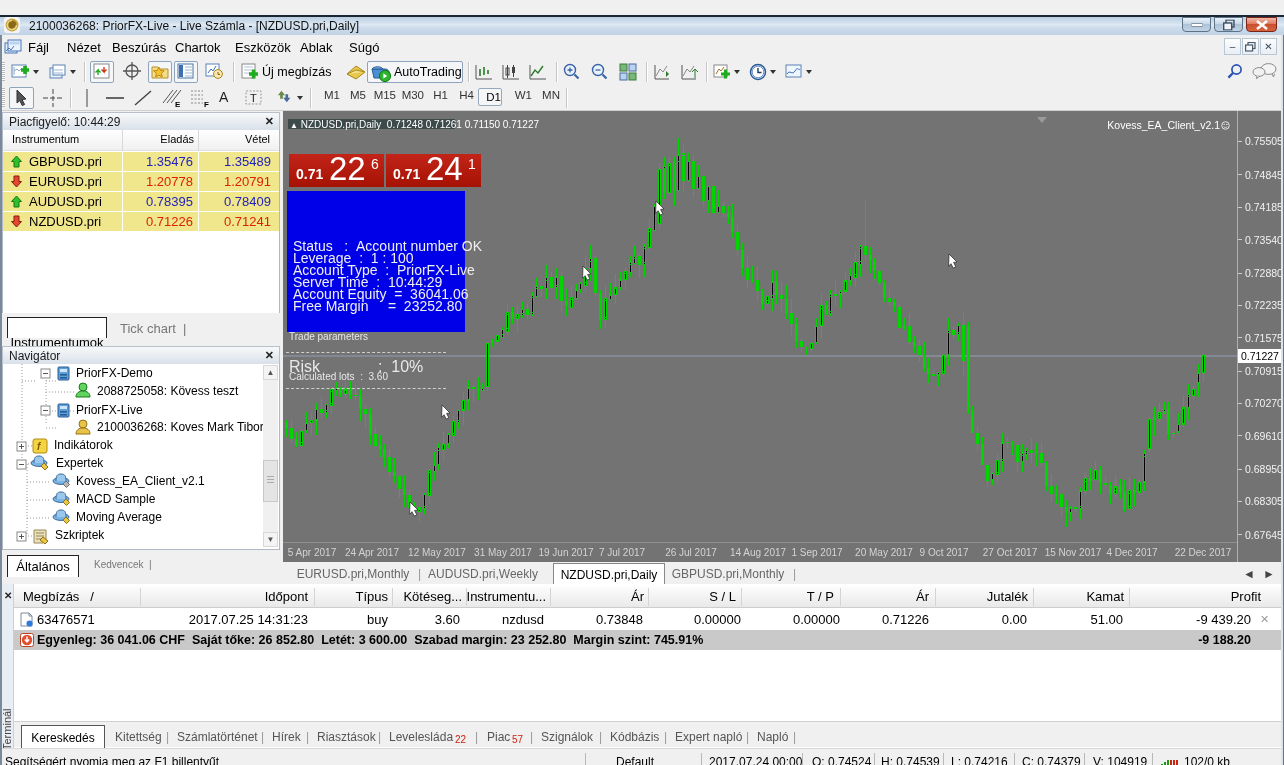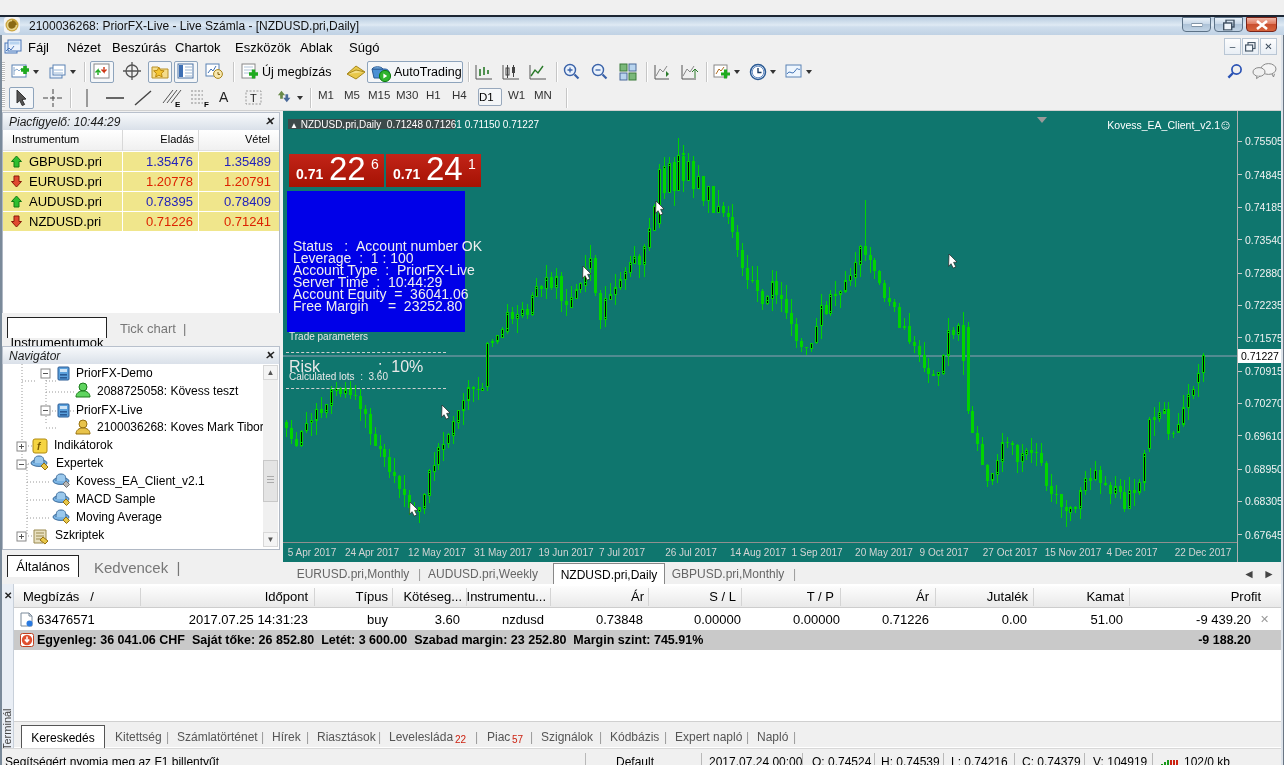--- a/index.html
+++ b/index.html
@@ -24,41 +24,41 @@
   background:linear-gradient(#fdfdfd,#e8eef5); color:#3a4a5a; font-size:10px; text-align:center; line-height:15px; }
 
 #tb1 { left:0; top:44px; width:1284px; height:26px; background:#f0f0f0; }
 #tb2 { left:0; top:70px; width:1284px; height:26px; background:#f0f0f0; border-bottom:1px solid #d0d0d0; }
 .grip { position:absolute; left:2px; top:3px; width:3px; height:19px;
   background:repeating-linear-gradient(#bbb 0 1px, #fff 1px 2px); }
 .tsep { position:absolute; top:3px; width:1px; height:20px; background:#c6c6c6; box-shadow:1px 0 0 #fff; }
 .tbtn { position:absolute; top:2px; height:22px; }
 .pressed { background:#f4f6f8; border:1px solid #8ea4bc; border-radius:2px; }
 .tbtext { font-size:13px; color:#000; }
-.tfbtn { position:absolute; top:4px; height:18px; font-size:11.5px; color:#333; text-align:left; }
+.tfbtn { position:absolute; top:4px; height:18px; font-size:11.5px; color:#333; text-align:right; }
 .tfsel { border:1px solid #98a8bc; background:#f4f6f8; border-radius:2px; color:#000; margin-top:-1px; padding-top:1px; }
 .dd { display:inline-block; width:0; height:0; border-left:3.5px solid transparent;
   border-right:3.5px solid transparent; border-top:4px solid #333; vertical-align:middle; }
 
 #leftcol { left:0; top:96px; width:283px; height:473px; background:#f0f0f0; }
 .ptitle { position:absolute; left:2px; width:278px; height:20px;
   background:linear-gradient(#f7f9fb,#d8dfe8); border:1px solid #b8c0cc;
-  font-size:12px; color:#1a1a1a; padding:2px 0 0 6px;font-style:italic; }
+  font-size:12px; color:#1a1a1a; padding:2px 0 0 6px; }
 .pclose { position:absolute; right:5px; top:2px; font-size:11px; color:#222; font-weight:bold; }
 .pbody { position:absolute; left:2px; width:278px; background:#fff; border:1px solid #b0b8c4; border-top:none; }
 .mwrow { position:absolute; left:0; width:276px; height:19px; background:#f0e68c; font-size:13px; }
 .mwsym { position:absolute; left:26px; top:2px; color:#000; }
 .mwbid { position:absolute; width:70px; top:2px; text-align:right; }
 .colsep { position:absolute; top:0; width:1px; background:#d8d8d8; }
 .atab { position:absolute; background:#fff; border:1px solid #222; border-bottom:none; color:#000; text-align:center; }
 .itab { position:absolute; color:#777; }
 
 .trow { position:absolute; left:0; font-size:12px; color:#000; white-space:nowrap; }
 
-#chartwrap { left:283px; top:96px; width:1001px; height:451px; background:#0f766e; }
+#chartwrap { left:283px; top:96px; width:1001px; height:451px; background:#737373; }
 #pricescale { position:absolute; left:954px; top:0px; width:47px; height:451px; border-left:1px solid #b0b0b0; font-size:10.5px; color:#e4e4e4; }
 .plabel { position:absolute; left:7px; color:#f2f2f2; }
 .ptick { position:absolute; left:0px; width:4px; height:1px; background:#cccccc; }
 #pricebox { position:absolute; left:0px; width:47px; height:14px; background:#fff; color:#000; font-size:10.5px; padding-left:3px; padding-top:1px; }
 #dates { position:absolute; left:0; top:431px; width:954px; height:20px; border-top:1px solid #909090; font-size:10px; color:#d4d4d4; }
 .dlabel { position:absolute; top:4px; }
 .ctitle { position:absolute; left:7px; top:8px; font-size:10px; color:#fff; }
 .ealabel { position:absolute; top:8px; right:54px; font-size:10.5px; color:#fff; }
 
 #octop { position:absolute; left:6px; top:22px; width:192px; height:21px; }
@@ -451,21 +451,21 @@
     <div style="position:absolute;right:1px;top:1px;width:15px;height:182px;background:#f0f0f0">
       <div style="position:absolute;top:0;width:15px;height:15px;background:#f4f4f4;border:1px solid #d8d8d8;text-align:center;font-size:8px;color:#555;line-height:14px">▲</div>
       <div style="position:absolute;top:95px;width:15px;height:42px;background:#e4e4e4;border:1px solid #c8c8c8">
             <div style="margin:18px 3px;height:1px;background:#aaa;box-shadow:0 3px 0 #aaa,0 -3px 0 #aaa"></div>
           </div>
       <div style="position:absolute;bottom:0;width:15px;height:15px;background:#f4f4f4;border:1px solid #d8d8d8;text-align:center;font-size:8px;color:#555;line-height:14px">▼</div>
     </div>
   </div>
   <div class="abs" style="left:2px;top:440px;width:278px;height:33px;background:#f0f0f0">
     <div class="atab" style="left:5px;top:4px;width:72px;height:22px;font-size:13px;padding-top:3px">Általános</div>
-    <span class="itab" style="left:92px;top:8px;font-size:15px">Kedvencek&nbsp;&nbsp;|</span>
+    <span class="itab" style="left:92px;top:8px;font-size:10px">Kedvencek&nbsp;&nbsp;|</span>
   </div>
 </div>
 
 <div class="abs" id="chartwrap">
   <svg class="abs" style="left:0;top:6px" width="954" height="425" viewBox="283 102 954 425">
     <line x1="283" y1="341" x2="1237" y2="341" stroke="#94a0b4" stroke-width="1"></line>
 <path d="M286 405h1v17h-1zM291 405h1v24h-1zM296 417h1v15h-1zM301 415h1v17h-1zM306 397h1v21h-1zM311 398h1v23h-1zM316 388h1v32h-1zM321 382h1v21h-1zM326 389h1v14h-1zM331 371h1v28h-1zM336 367h1v14h-1zM340 372h1v10h-1zM345 367h1v16h-1zM350 366h1v18h-1zM355 370h1v15h-1zM360 374h1v32h-1zM365 390h1v23h-1zM370 393h1v37h-1zM375 412h1v19h-1zM380 420h1v22h-1zM384 429h1v23h-1zM389 434h1v29h-1zM394 443h1v25h-1zM399 460h1v23h-1zM404 460h1v32h-1zM409 475h1v25h-1zM414 487h1v12h-1zM419 493h1v15h-1zM424 478h1v21h-1zM429 454h1v34h-1zM434 437h1v29h-1zM438 428h1v27h-1zM443 417h1v29h-1zM448 418h1v15h-1zM453 401h1v28h-1zM458 396h1v18h-1zM463 378h1v32h-1zM468 365h1v30h-1zM473 371h1v16h-1zM478 362h1v23h-1zM482 368h1v7h-1zM487 327h1v49h-1zM492 324h1v8h-1zM497 323h1v6h-1zM502 312h1v11h-1zM507 289h1v30h-1zM512 292h1v17h-1zM517 290h1v28h-1zM522 287h1v16h-1zM527 289h1v15h-1zM532 277h1v24h-1zM536 263h1v19h-1zM541 270h1v12h-1zM546 250h1v34h-1zM551 257h1v18h-1zM556 253h1v31h-1zM561 257h1v40h-1zM566 274h1v27h-1zM571 271h1v22h-1zM576 269h1v13h-1zM580 267h1v11h-1zM585 240h1v37h-1zM590 230h1v36h-1zM595 240h1v41h-1zM600 275h1v39h-1zM605 271h1v41h-1zM610 268h1v16h-1zM615 259h1v31h-1zM620 257h1v18h-1zM625 252h1v23h-1zM630 241h1v21h-1zM634 231h1v18h-1zM639 239h1v24h-1zM644 229h1v33h-1zM649 203h1v33h-1zM654 189h1v24h-1zM659 149h1v64h-1zM664 142h1v42h-1zM669 142h1v10h-1zM674 142h1v49h-1zM678 123h1v27h-1zM683 130h1v47h-1zM688 138h1v16h-1zM693 141h1v42h-1zM698 150h1v22h-1zM703 166h1v25h-1zM708 174h1v24h-1zM713 181h1v14h-1zM718 175h1v17h-1zM723 187h1v15h-1zM728 191h1v18h-1zM732 189h1v34h-1zM737 210h1v32h-1zM742 228h1v33h-1zM747 240h1v34h-1zM752 251h1v17h-1zM757 251h1v36h-1zM762 274h1v21h-1zM767 280h1v10h-1zM772 255h1v41h-1zM776 256h1v33h-1zM781 267h1v30h-1zM786 270h1v34h-1zM791 284h1v37h-1zM796 303h1v30h-1zM801 323h1v14h-1zM806 332h1v8h-1zM811 328h1v9h-1zM816 303h1v26h-1zM821 279h1v45h-1zM826 286h1v14h-1zM830 275h1v26h-1zM835 266h1v25h-1zM840 275h1v18h-1zM845 256h1v22h-1zM850 253h1v18h-1zM855 237h1v35h-1zM860 230h1v32h-1zM865 185h1v61h-1zM870 232h1v26h-1zM874 243h1v21h-1zM879 255h1v15h-1zM884 265h1v22h-1zM889 272h1v19h-1zM894 284h1v13h-1zM899 288h1v25h-1zM904 303h1v12h-1zM909 298h1v31h-1zM914 321h1v17h-1zM919 325h1v22h-1zM924 327h1v30h-1zM928 343h1v25h-1zM933 355h1v6h-1zM938 358h1v13h-1zM943 339h1v21h-1zM948 303h1v48h-1zM953 312h1v12h-1zM958 308h1v18h-1zM963 297h1v63h-1zM968 307h1v92h-1zM972 391h1v27h-1zM977 411h1v25h-1zM982 422h1v28h-1zM987 449h1v23h-1zM992 460h1v10h-1zM997 439h1v29h-1zM1002 418h1v39h-1zM1007 422h1v11h-1zM1012 426h1v14h-1zM1017 429h1v29h-1zM1022 429h1v28h-1zM1026 433h1v12h-1zM1031 423h1v25h-1zM1036 428h1v23h-1zM1041 428h1v23h-1zM1046 446h1v30h-1zM1051 459h1v28h-1zM1056 470h1v19h-1zM1061 479h1v24h-1zM1066 485h1v27h-1zM1070 491h1v15h-1zM1075 491h1v7h-1zM1080 472h1v32h-1zM1085 456h1v24h-1zM1090 453h1v22h-1zM1095 446h1v20h-1zM1100 451h1v28h-1zM1105 461h1v10h-1zM1110 467h1v22h-1zM1115 461h1v22h-1zM1120 464h1v20h-1zM1124 465h1v32h-1zM1129 462h1v32h-1zM1134 464h1v27h-1zM1139 464h1v16h-1zM1144 435h1v41h-1zM1149 402h1v35h-1zM1154 392h1v29h-1zM1159 387h1v20h-1zM1164 387h1v10h-1zM1168 387h1v38h-1zM1173 416h1v7h-1zM1178 398h1v20h-1zM1183 380h1v32h-1zM1188 369h1v36h-1zM1193 371h1v13h-1zM1198 349h1v33h-1zM1203 338h1v29h-1z" fill="#00d500"></path>
 <path d="M285 407h3v6h-3zM290 413h3v11h-3zM295 424h3v7h-3zM320 394h3v4h-3zM339 373h3v6h-3zM349 373h3v7h-3zM354 380h3v1h-3zM359 381h3v13h-3zM364 394h3v5h-3zM369 399h3v20h-3zM374 419h3v12h-3zM379 431h3v3h-3zM383 434h3v8h-3zM388 442h3v15h-3zM393 457h3v4h-3zM398 461h3v13h-3zM403 474h3v6h-3zM408 480h3v13h-3zM413 493h3v4h-3zM472 372h3v2h-3zM511 297h3v7h-3zM526 294h3v6h-3zM540 271h3v3h-3zM550 262h3v11h-3zM560 261h3v25h-3zM565 286h3v4h-3zM594 243h3v35h-3zM599 278h3v27h-3zM638 241h3v9h-3zM663 154h3v24h-3zM673 148h3v28h-3zM682 141h3v25h-3zM692 146h3v28h-3zM702 161h3v25h-3zM712 171h3v27h-3zM722 191h3v7h-3zM727 198h3v4h-3zM731 202h3v15h-3zM736 217h3v18h-3zM741 235h3v18h-3zM746 253h3v12h-3zM756 265h3v11h-3zM761 276h3v13h-3zM775 266h3v14h-3zM780 280h3v4h-3zM785 284h3v14h-3zM790 298h3v11h-3zM795 309h3v17h-3zM800 326h3v6h-3zM805 332h3v1h-3zM825 290h3v9h-3zM834 279h3v1h-3zM864 231h3v9h-3zM869 240h3v5h-3zM873 245h3v11h-3zM878 256h3v12h-3zM883 268h3v15h-3zM888 283h3v4h-3zM893 287h3v5h-3zM898 292h3v21h-3zM908 311h3v16h-3zM913 327h3v4h-3zM918 331h3v9h-3zM923 340h3v13h-3zM927 353h3v6h-3zM932 359h3v2h-3zM952 315h3v5h-3zM962 310h3v36h-3zM967 312h3v84h-3zM971 396h3v22h-3zM976 418h3v11h-3zM981 429h3v21h-3zM986 450h3v16h-3zM1006 427h3v1h-3zM1011 428h3v2h-3zM1016 430h3v17h-3zM1030 435h3v2h-3zM1035 437h3v1h-3zM1040 438h3v10h-3zM1045 448h3v23h-3zM1050 471h3v8h-3zM1055 479h3v1h-3zM1060 479h3v13h-3zM1065 492h3v4h-3zM1074 492h3v2h-3zM1089 463h3v2h-3zM1099 455h3v13h-3zM1104 468h3v2h-3zM1109 470h3v9h-3zM1119 471h3v6h-3zM1123 477h3v17h-3zM1133 475h3v3h-3zM1167 394h3v25h-3z" fill="#00d500"></path>
 <path d="M300 416h3v15h-3zM305 408h3v8h-3zM310 406h3v2h-3zM315 394h3v12h-3zM325 391h3v7h-3zM330 374h3v17h-3zM335 373h3v1h-3zM344 373h3v6h-3zM418 494h3v3h-3zM423 481h3v13h-3zM428 455h3v26h-3zM433 450h3v5h-3zM437 432h3v18h-3zM442 429h3v3h-3zM447 421h3v8h-3zM452 408h3v13h-3zM457 396h3v12h-3zM462 386h3v10h-3zM467 372h3v14h-3zM477 374h3v1h-3zM481 374h3v1h-3zM486 328h3v44h-3zM491 327h3v1h-3zM496 323h3v4h-3zM501 317h3v6h-3zM506 297h3v20h-3zM516 301h3v3h-3zM521 294h3v7h-3zM531 280h3v20h-3zM535 271h3v9h-3zM545 262h3v12h-3zM555 261h3v12h-3zM570 282h3v8h-3zM575 274h3v8h-3zM579 271h3v3h-3zM584 253h3v18h-3zM589 243h3v10h-3zM604 283h3v22h-3zM609 279h3v4h-3zM614 272h3v7h-3zM619 264h3v8h-3zM624 256h3v8h-3zM629 247h3v9h-3zM633 241h3v6h-3zM643 231h3v19h-3zM648 213h3v18h-3zM653 191h3v22h-3zM658 154h3v55h-3zM668 148h3v30h-3zM677 141h3v35h-3zM687 146h3v20h-3zM697 161h3v13h-3zM707 171h3v15h-3zM717 191h3v7h-3zM751 265h3v1h-3zM766 284h3v5h-3zM771 266h3v18h-3zM810 328h3v5h-3zM815 311h3v17h-3zM820 290h3v21h-3zM829 279h3v20h-3zM839 277h3v3h-3zM844 265h3v12h-3zM849 263h3v2h-3zM854 250h3v13h-3zM859 231h3v19h-3zM903 311h3v2h-3zM937 359h3v2h-3zM942 341h3v18h-3zM947 315h3v26h-3zM957 310h3v10h-3zM991 460h3v6h-3zM996 447h3v13h-3zM1001 427h3v20h-3zM1021 438h3v9h-3zM1025 435h3v3h-3zM1069 492h3v4h-3zM1079 475h3v19h-3zM1084 463h3v12h-3zM1094 455h3v10h-3zM1114 471h3v8h-3zM1128 475h3v19h-3zM1138 468h3v10h-3zM1143 438h3v30h-3zM1148 404h3v30h-3zM1153 404h3v1h-3zM1158 397h3v7h-3zM1163 394h3v3h-3zM1172 418h3v1h-3zM1177 410h3v8h-3zM1182 392h3v18h-3zM1187 379h3v13h-3zM1192 376h3v3h-3zM1197 358h3v10h-3zM1202 340h3v18h-3z" fill="#00d500"></path>
 <path d="M301 417h1v13h-1zM306 409h1v6h-1zM316 395h1v10h-1zM326 392h1v5h-1zM331 375h1v15h-1zM345 374h1v4h-1zM419 495h1v1h-1zM424 482h1v11h-1zM429 456h1v24h-1zM434 451h1v3h-1zM438 433h1v16h-1zM443 430h1v1h-1zM448 422h1v6h-1zM453 409h1v11h-1zM458 397h1v10h-1zM463 387h1v8h-1zM468 373h1v12h-1zM487 329h1v42h-1zM497 324h1v2h-1zM502 318h1v4h-1zM507 298h1v18h-1zM517 302h1v1h-1zM522 295h1v5h-1zM532 281h1v18h-1zM536 272h1v7h-1zM546 263h1v10h-1zM556 262h1v10h-1zM571 283h1v6h-1zM576 275h1v6h-1zM580 272h1v1h-1zM585 254h1v16h-1zM590 244h1v8h-1zM605 284h1v20h-1zM610 280h1v2h-1zM615 273h1v5h-1zM620 265h1v6h-1zM625 257h1v6h-1zM630 248h1v7h-1zM634 242h1v4h-1zM644 232h1v17h-1zM649 214h1v16h-1zM654 192h1v20h-1zM659 155h1v53h-1zM669 149h1v28h-1zM678 142h1v33h-1zM688 147h1v18h-1zM698 162h1v11h-1zM708 172h1v13h-1zM718 192h1v5h-1zM767 285h1v3h-1zM772 267h1v16h-1zM811 329h1v3h-1zM816 312h1v15h-1zM821 291h1v19h-1zM830 280h1v18h-1zM840 278h1v1h-1zM845 266h1v10h-1zM855 251h1v11h-1zM860 232h1v17h-1zM943 342h1v16h-1zM948 316h1v24h-1zM958 311h1v8h-1zM992 461h1v4h-1zM997 448h1v11h-1zM1002 428h1v18h-1zM1022 439h1v7h-1zM1026 436h1v1h-1zM1070 493h1v2h-1zM1080 476h1v17h-1zM1085 464h1v10h-1zM1095 456h1v8h-1zM1115 472h1v6h-1zM1129 476h1v17h-1zM1139 469h1v8h-1zM1144 439h1v28h-1zM1149 405h1v28h-1zM1159 398h1v5h-1zM1164 395h1v1h-1zM1178 411h1v6h-1zM1183 393h1v16h-1zM1188 380h1v11h-1zM1193 377h1v1h-1zM1198 359h1v8h-1zM1203 341h1v16h-1z" fill="#000000"></path>

